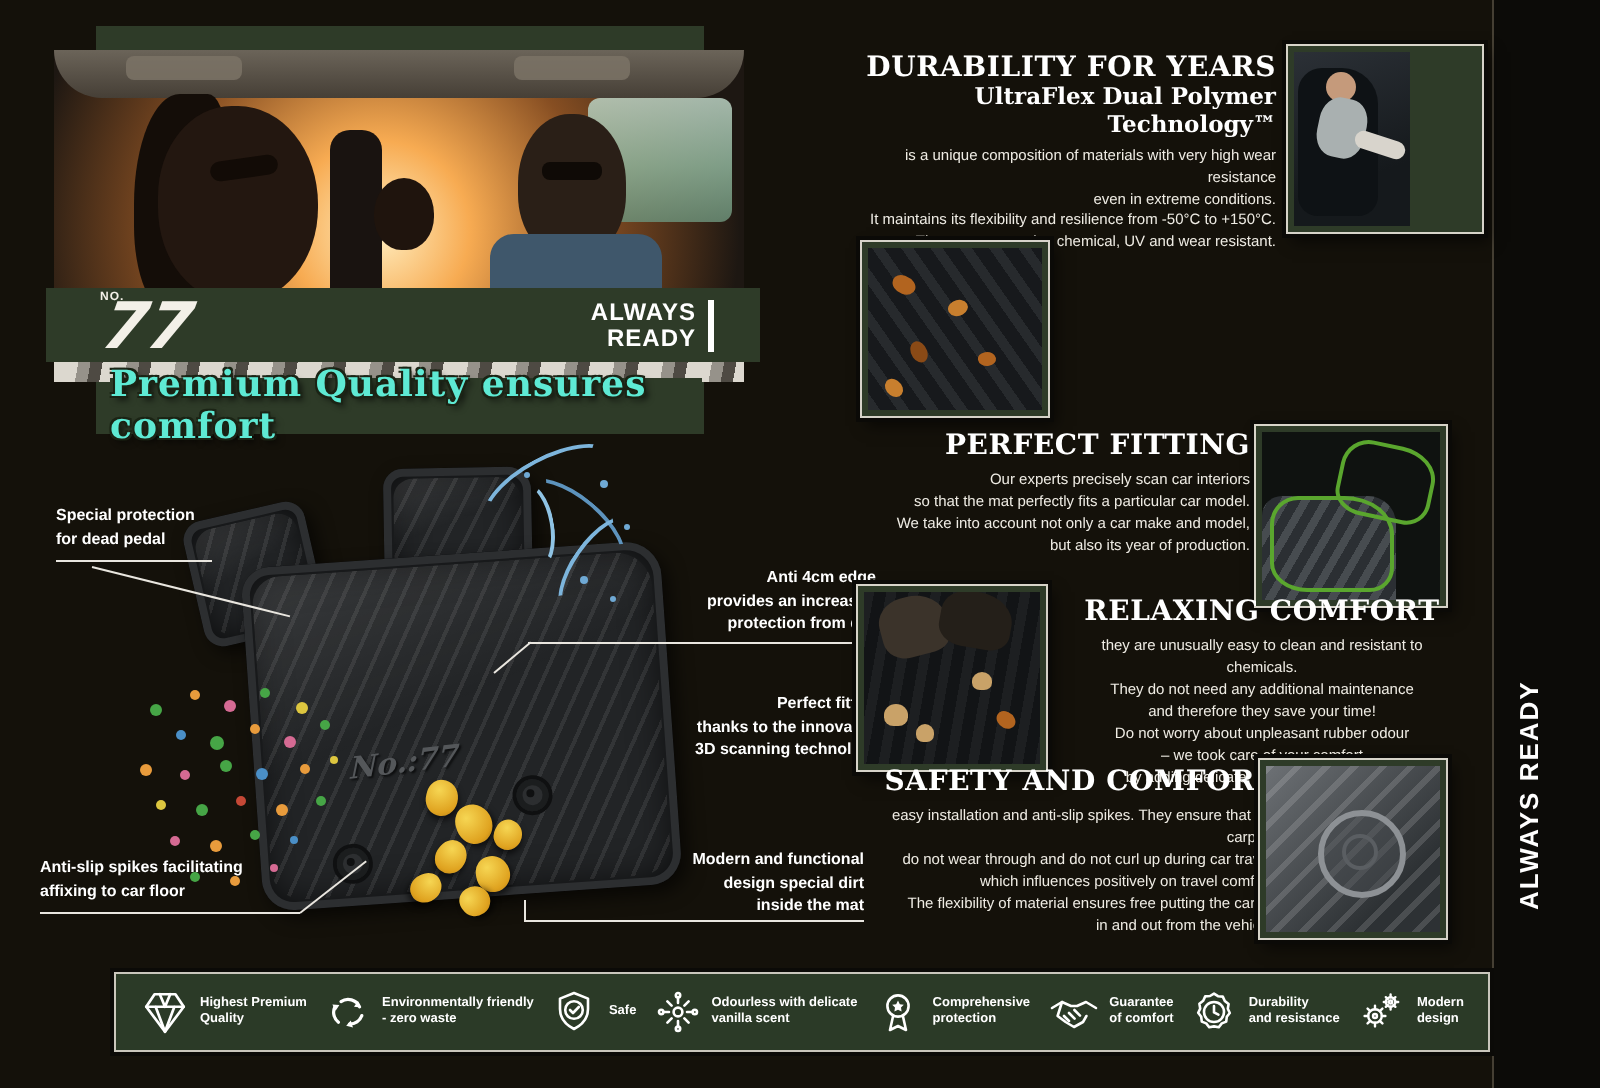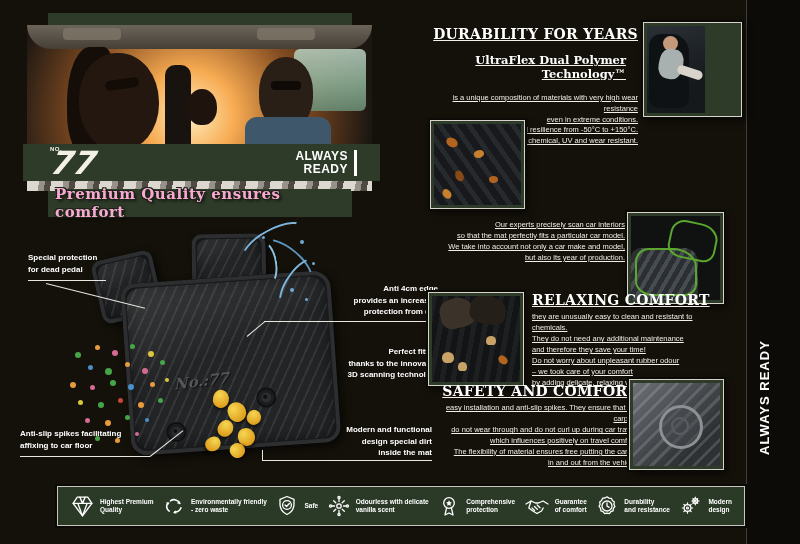--- a/index.html
+++ b/index.html
@@ -39,21 +39,21 @@
   .logo{left:48px;top:146px;width:70px;height:38px;}
   .logo .no{position:absolute;left:2px;top:0;font-size:6px;font-weight:bold;letter-spacing:.5px;}
   .logo .num{position:absolute;left:4px;top:1px;font-family:"DejaVu Sans",sans-serif;font-style:italic;font-weight:bold;
     font-size:32px;line-height:32px;transform:skewX(-10deg);}
   .band-right{position:absolute;right:34px;top:150px;text-align:right;font-weight:bold;font-size:12px;line-height:13px;
     letter-spacing:.5px;white-space:pre-line;color:#fff;}
   .band-bar{left:354px;top:150px;width:3px;height:26px;background:#fff;}
   .stripe{left:27px;top:181px;width:345px;height:10px;
     background:repeating-linear-gradient(100deg,#dcd8cf 0 12px,#96928a 12px 18px,#4e4a43 18px 24px);}
   .banner{left:55px;top:189px;width:296px;height:28px;background:#2e3b28;display:flex;align-items:center;justify-content:center;}
-  .banner-text{font-family:"DejaVu Serif",serif;font-weight:bold;font-size:15px;letter-spacing:.5px;color:#f9a8d4;
+  .banner-text{font-family:"DejaVu Serif",serif;font-weight:bold;font-size:18px;letter-spacing:.5px;color:#5eead4;
     text-shadow:1px 1px 0 #1b2415,-1px -1px 0 #1b2415,1px -1px 0 #1b2415,-1px 1px 0 #1b2415,2px 2px 3px rgba(0,0,0,.7);}
 
   
   .mat-wrap{left:95px;top:232px;width:270px;height:240px;transform:rotate(-4deg);}
   .mat-piece{position:absolute;background:#222426;
     box-shadow:inset 0 0 0 4px #2c2e30, inset 0 0 20px rgba(0,0,0,.85), 3px 4px 9px rgba(0,0,0,.6);}
   .ribs::after{content:"";position:absolute;inset:5px;border-radius:inherit;
     background:repeating-linear-gradient(118deg,rgba(255,255,255,.08) 0 2px,rgba(0,0,0,0) 2px 9px),
                linear-gradient(160deg,rgba(255,255,255,.10),rgba(255,255,255,0) 45%);}
   .mat-body{left:30px;top:45px;width:210px;height:172px;border-radius:14px 18px 16px 16px;}
@@ -75,23 +75,23 @@
     border-radius:46% 54% 50% 50%;box-shadow:1px 2px 3px rgba(0,0,0,.6);}
 
   
   .ann{position:absolute;font-size:8px;font-weight:bold;line-height:1.45;color:#fff;white-space:pre-line;}
   .align-r{text-align:right;}
   .rule{position:absolute;height:1px;background:#e9e6df;}
   .conn{position:absolute;height:1px;background:#e9e6df;transform-origin:left center;}
   .tick{position:absolute;width:1px;background:#e9e6df;}
 
   
-  .sec{position:absolute;text-decoration:underline;}
+  .sec{position:absolute;}
   .sec-title{margin:0;font-family:"DejaVu Serif",serif;font-weight:bold;font-size:14px;line-height:1.1;letter-spacing:.3px;color:#fff;}
-  .sec-subtitle{margin:12px;font-family:"DejaVu Serif",serif;font-weight:bold;font-size:11.5px;line-height:1.15;color:#fff;}
+  .sec-subtitle{margin:0;font-family:"DejaVu Serif",serif;font-weight:bold;font-size:11.5px;line-height:1.15;color:#fff;}
   .sec-body{margin:4px 0 0 0;font-size:7.5px;line-height:1.45;color:#efece4;white-space:pre-line;}
 
   .thumb{position:absolute;background:#2e3b28;border:1px solid #d6d3c9;box-shadow:0 0 0 2px #0b0a07,3px 4px 7px rgba(0,0,0,.55);overflow:hidden;}
   .scene{position:absolute;inset:3px;overflow:hidden;}
   .s-baby-photo{position:absolute;left:0;top:0;width:64%;height:100%;background:linear-gradient(160deg,#2b3036,#15191c 70%);}
   .s-baby-seat{position:absolute;left:2px;top:8px;width:40px;height:74px;background:#0e1215;border-radius:12px 18px 10px 10px;}
   .s-baby-head{position:absolute;left:16px;top:10px;width:15px;height:15px;border-radius:50%;background:#c59a7b;}
   .s-baby-body{position:absolute;left:12px;top:23px;width:24px;height:30px;border-radius:40%;background:#a9b0b0;transform:rotate(12deg);}
   .s-baby-leg{position:absolute;left:30px;top:42px;width:26px;height:9px;border-radius:5px;background:#d8d4cc;transform:rotate(18deg);}
   .s-leafmat{position:absolute;inset:0;background:repeating-linear-gradient(55deg,#272a2d 0 5px,#17191c 5px 12px);}
@@ -259,20 +259,21 @@
     <span class="leaf" style="left:40px;top:26px;width:10px;height:8px;background:#c87f2e;transform:rotate(-30deg);"></span>
     <span class="leaf" style="left:20px;top:48px;width:11px;height:8px;background:#8a4a16;transform:rotate(55deg);"></span>
     <span class="leaf" style="left:55px;top:52px;width:9px;height:7px;background:#b2641f;transform:rotate(-10deg);"></span>
     <span class="leaf" style="left:8px;top:66px;width:10px;height:8px;background:#c87f2e;transform:rotate(35deg);"></span>
   </div>
 </div>
 <section class="sec" style="left:532px;top:127px;width:196px;">
 </section>
 
 <section class="sec align-r" style="left:420px;top:216px;width:205px;">
+  <h2 class="sec-title">PERFECT FITTING</h2>
   <p class="sec-body">Our experts precisely scan car interiors
 so that the mat perfectly fits a particular car model.
 We take into account not only a car make and model,
 but also its year of production.</p>
 </section>
 <div class="thumb" style="left:627px;top:212px;width:95px;height:90px;">
   <div class="scene">
     <div class="s-greenmat-base"></div>
     <div class="s-greenmat-ribs"></div>
     <div class="s-green-edge" style="left:4px;bottom:4px;width:58px;height:44px;"></div>
@@ -284,21 +285,21 @@
   <div class="scene">
     <div class="s-boots-base"></div>
     <span class="boot" style="left:8px;top:2px;width:34px;height:30px;background:#3b332a;transform:rotate(-15deg);"></span>
     <span class="boot" style="left:38px;top:0px;width:36px;height:28px;background:#241f19;transform:rotate(10deg);"></span>
     <span class="mush" style="left:10px;top:56px;width:12px;height:11px;"></span>
     <span class="mush" style="left:26px;top:66px;width:9px;height:9px;"></span>
     <span class="mush" style="left:54px;top:40px;width:10px;height:9px;"></span>
     <span class="leaf" style="left:66px;top:60px;width:10px;height:8px;background:#b2641f;transform:rotate(25deg);"></span>
   </div>
 </div>
-<section class="sec" style="left:532px;top:293px;width:198px;">
+<section class="sec" style="left:532px;top:299px;width:198px;text-align:center;">
   <h2 class="sec-title">RELAXING COMFORT</h2>
   <p class="sec-body">they are unusually easy to clean and resistant to chemicals.
 They do not need any additional maintenance
 and therefore they save your time!
 Do not worry about unpleasant rubber odour
 – we took care of your comfort
 by adding delicate, relaxing vanilla scent.</p>
 </section>
 
 <section class="sec align-r" style="left:420px;top:384px;width:218px;">

